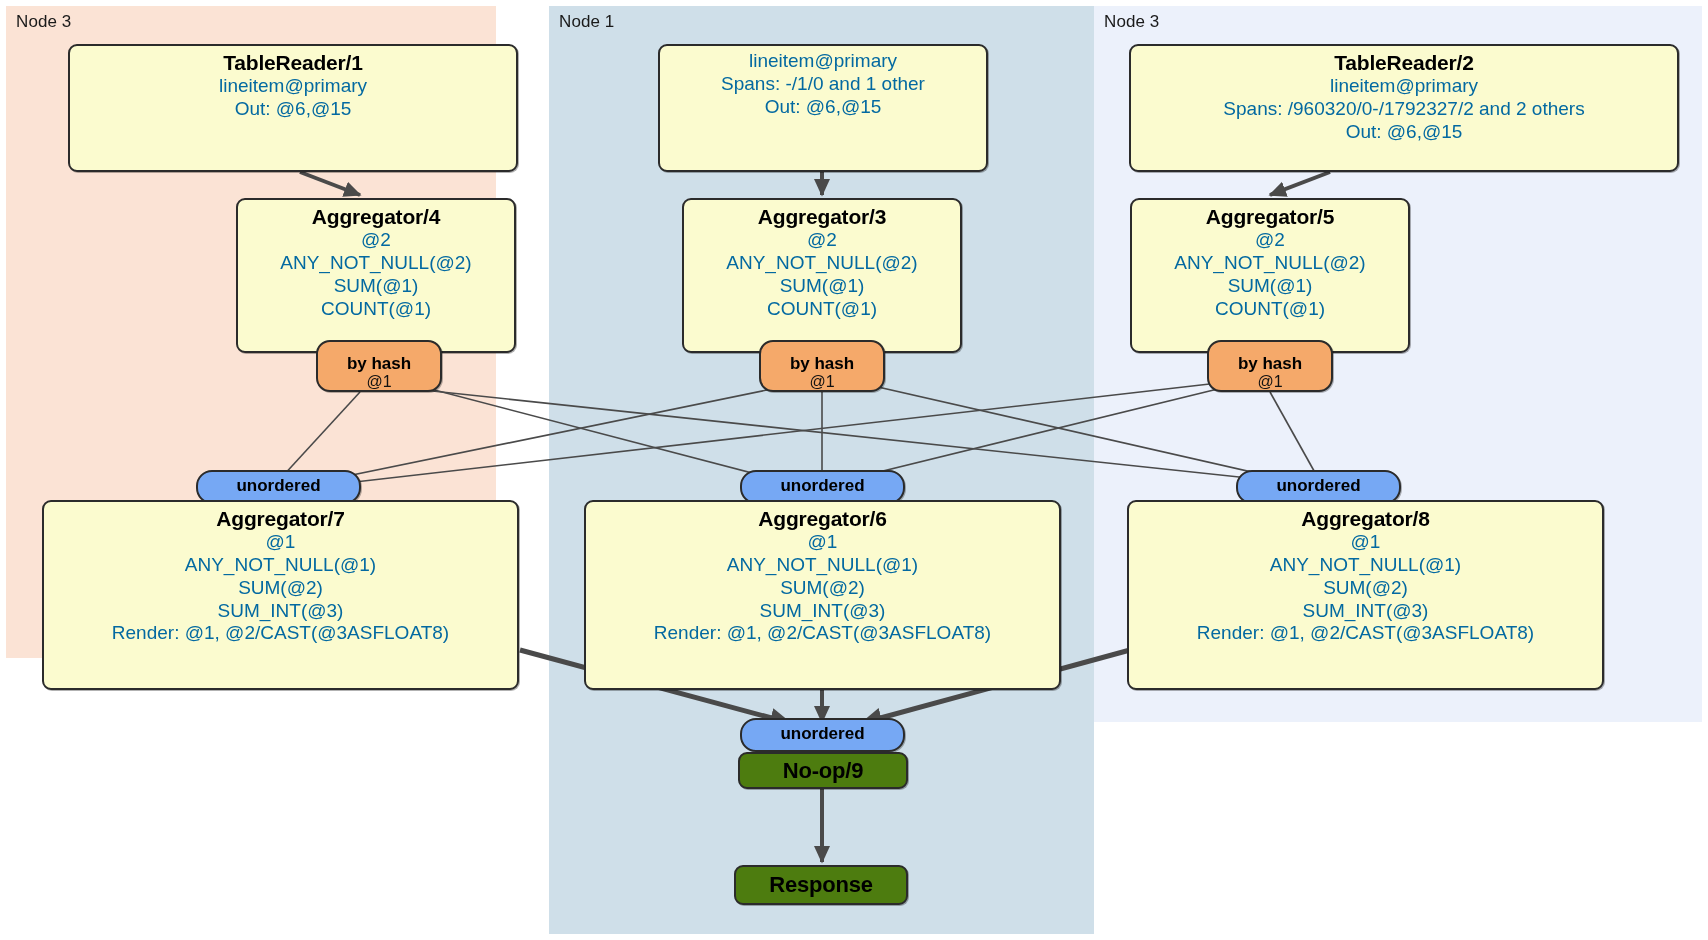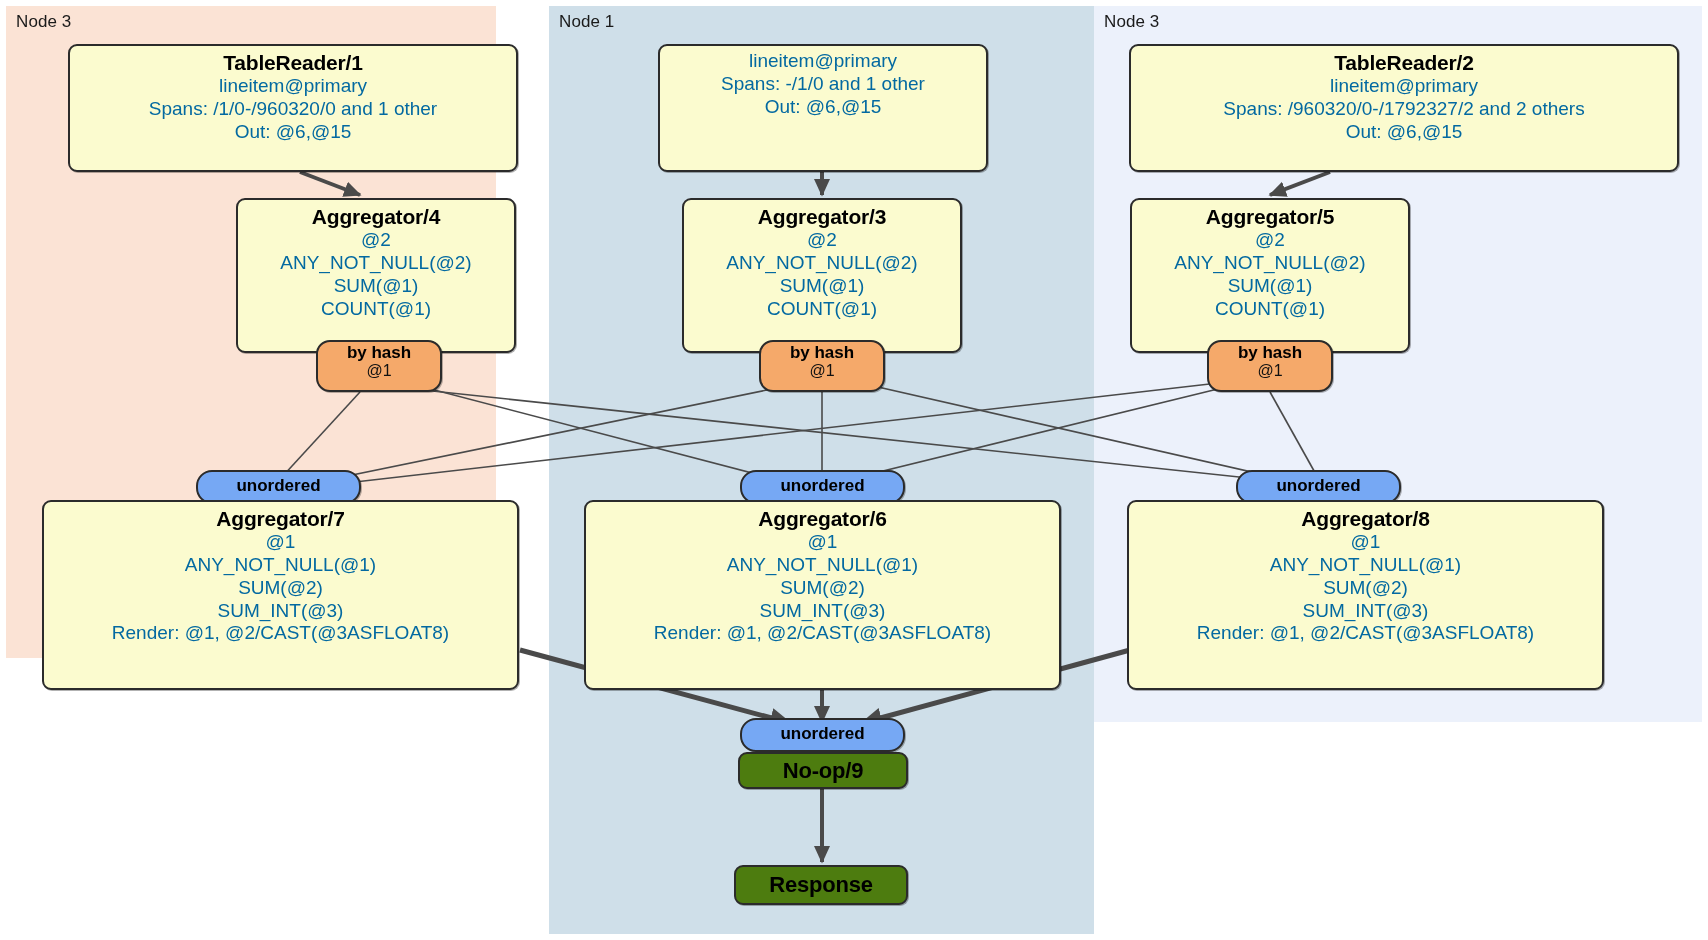--- a/index.html
+++ b/index.html
@@ -52,21 +52,21 @@
     white-space: nowrap;
   }
   .badge {
     position: absolute;
     box-sizing: border-box;
     border: 2px solid #2b2b2b;
     border-radius: 16px;
     text-align: center;
     line-height: 1.12;
     box-shadow: 1px 1px 0 rgba(0,0,0,0.28);
-    padding-top: 1px;
+    padding-top: 12px;
   }
   .badge-hash {
     background: #f5a96a;
     border-radius: 14px;
   }
   .badge-unordered {
     background: #76a8f4;
   }
   .badge-title {
     font-weight: bold;
@@ -162,21 +162,20 @@
     <path class="thick-edge" d="M 520 650 L 790 723" marker-end="url(#ah-med)"></path>
     <path class="med-edge" d="M 822 690 L 822 722" marker-end="url(#ah-med)"></path>
     <path class="thick-edge" d="M 1130 650 L 862 723" marker-end="url(#ah-med)"></path>
 
     <path class="med-edge" d="M 822 785 L 822 862" marker-end="url(#ah-med)"></path>
   </svg>
 
   <div class="proc-box" style="left:68px; top:44px; width:450px; height:128px;">
     <div class="proc-title">TableReader/1</div>
     <div class="proc-line">lineitem@primary</div>
-    <div class="proc-line">Spans: /1/0-/960320/0 and 1 other</div>
     <div class="proc-line">Out: @6,@15</div>
   </div>
 
   <div class="proc-box" style="left:658px; top:44px; width:330px; height:128px;">
     <div class="proc-line">lineitem@primary</div>
     <div class="proc-line">Spans: -/1/0 and 1 other</div>
     <div class="proc-line">Out: @6,@15</div>
   </div>
 
   <div class="proc-box" style="left:1129px; top:44px; width:550px; height:128px;">

